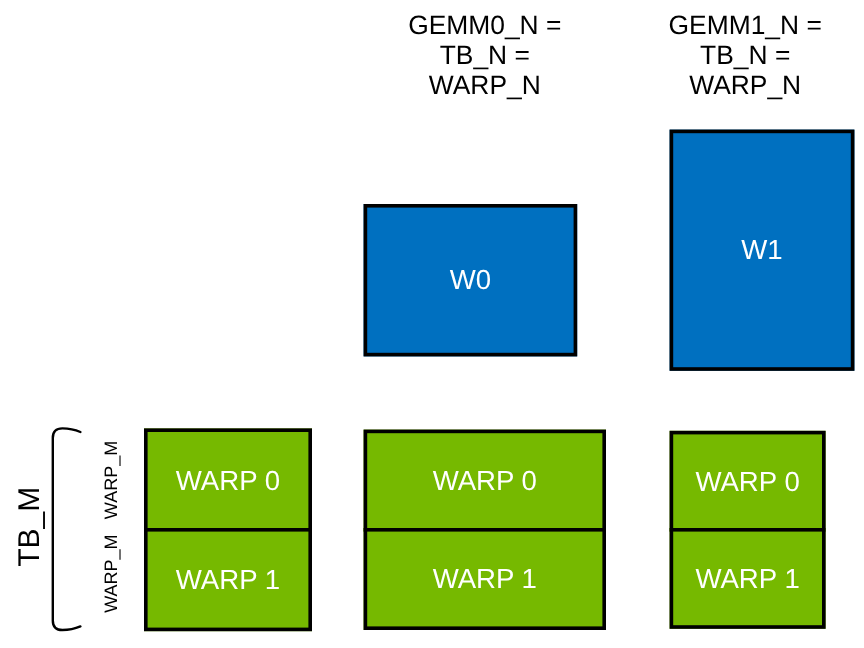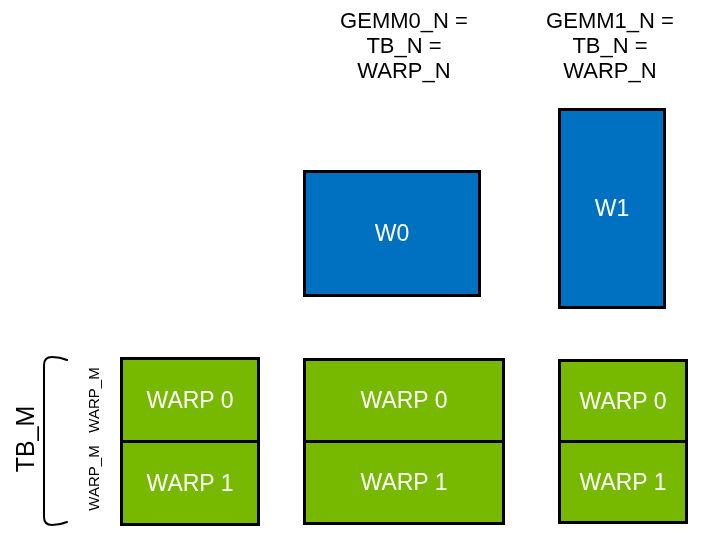--- a/index.html
+++ b/index.html
@@ -14,34 +14,34 @@
   }
   .hdr {
     position: absolute;
     text-align: center;
     color: var(--label-text, #000000);
     font-size: 22px;
     line-height: 25px;
     white-space: nowrap;
   }
   .hdr1 { left: 284px; top: 8px; width: 240px; }
-  .hdr2 { left: 530px; top: 8px; width: 160px; }
+  .hdr2 { left: 541px; top: 8px; width: 160px; }
   .bluebox {
     position: absolute;
     background: var(--blue, #0070C0);
     border: 3px solid var(--border, #000000);
     box-sizing: border-box;
     display: flex;
     align-items: center;
     justify-content: center;
     color: var(--box-text, #ffffff);
     font-size: 23px;
   }
   .w0 { left: 303px; top: 170px; width: 178px; height: 127px; }
-  .w1 { left: 558px; top: 108px; width: 108px; height: 201px; }
+  .w1 { left: 558px; top: 108px; width: 154px; height: 201px; }
   .col { position: absolute; }
   .cell {
     box-sizing: border-box;
     border: 3px solid var(--border, #000000);
     background: var(--green, #76B900);
     display: flex;
     align-items: center;
     justify-content: center;
     color: var(--box-text, #ffffff);
     font-size: 23px;

